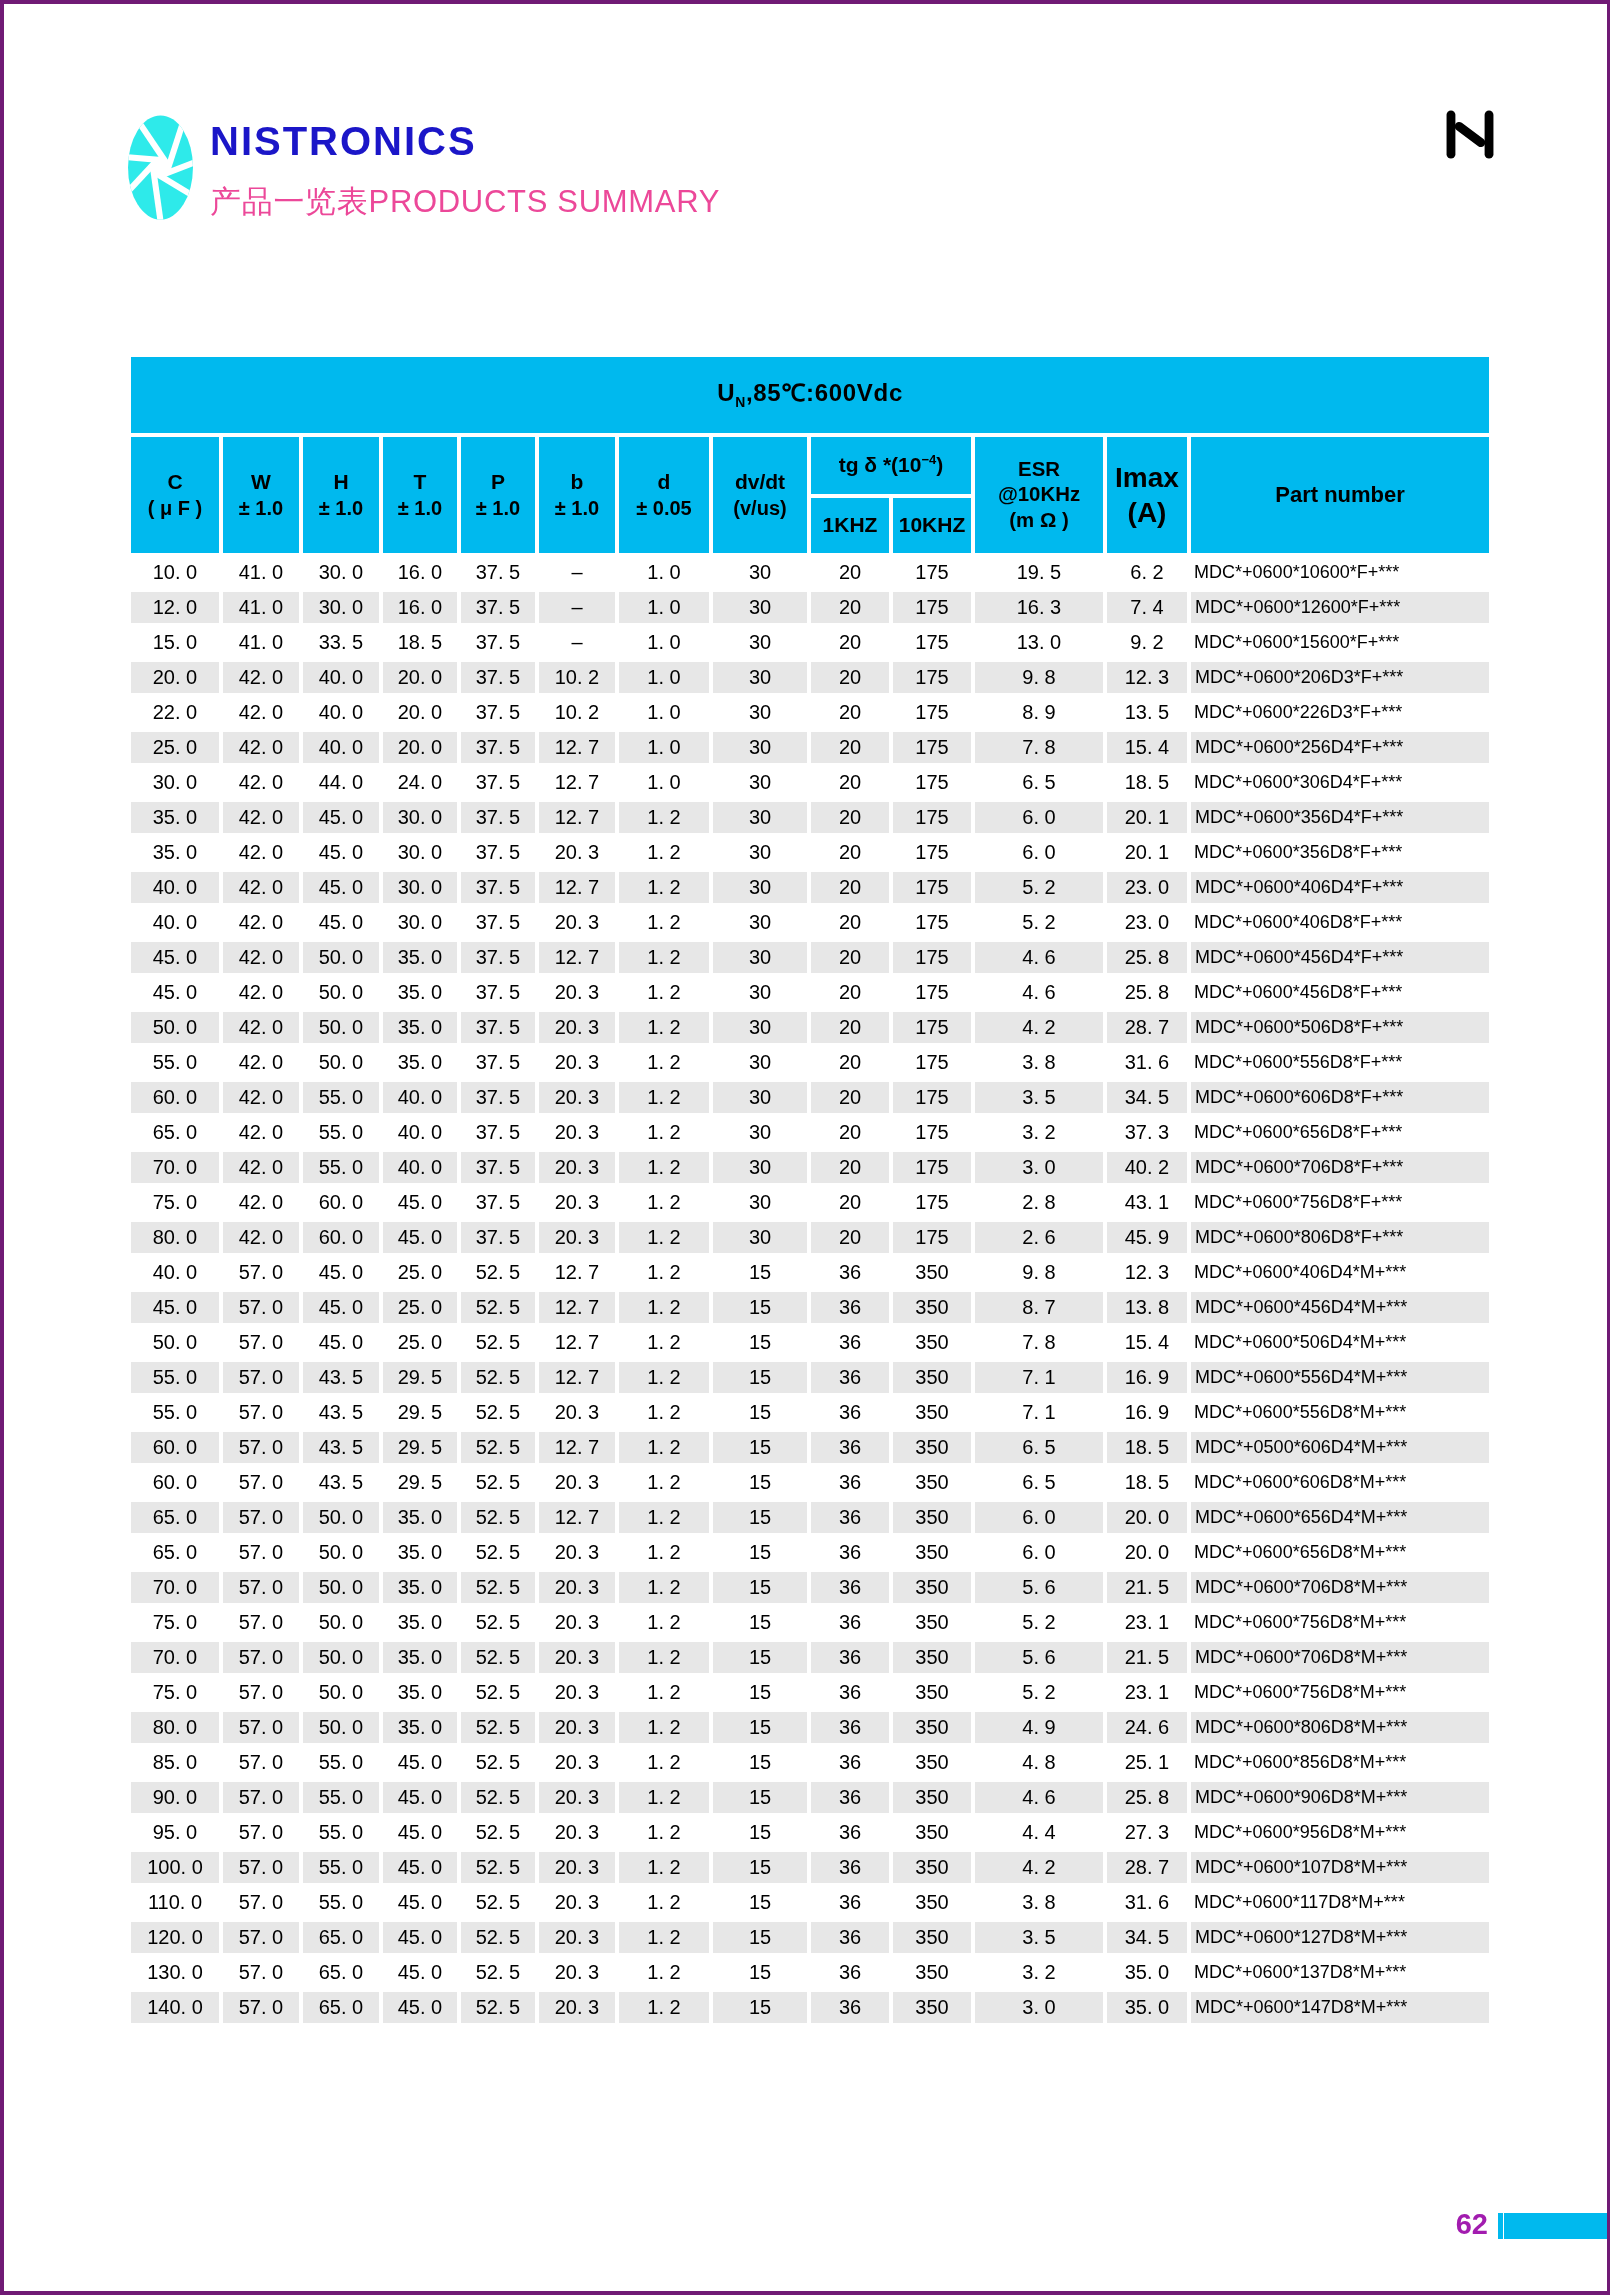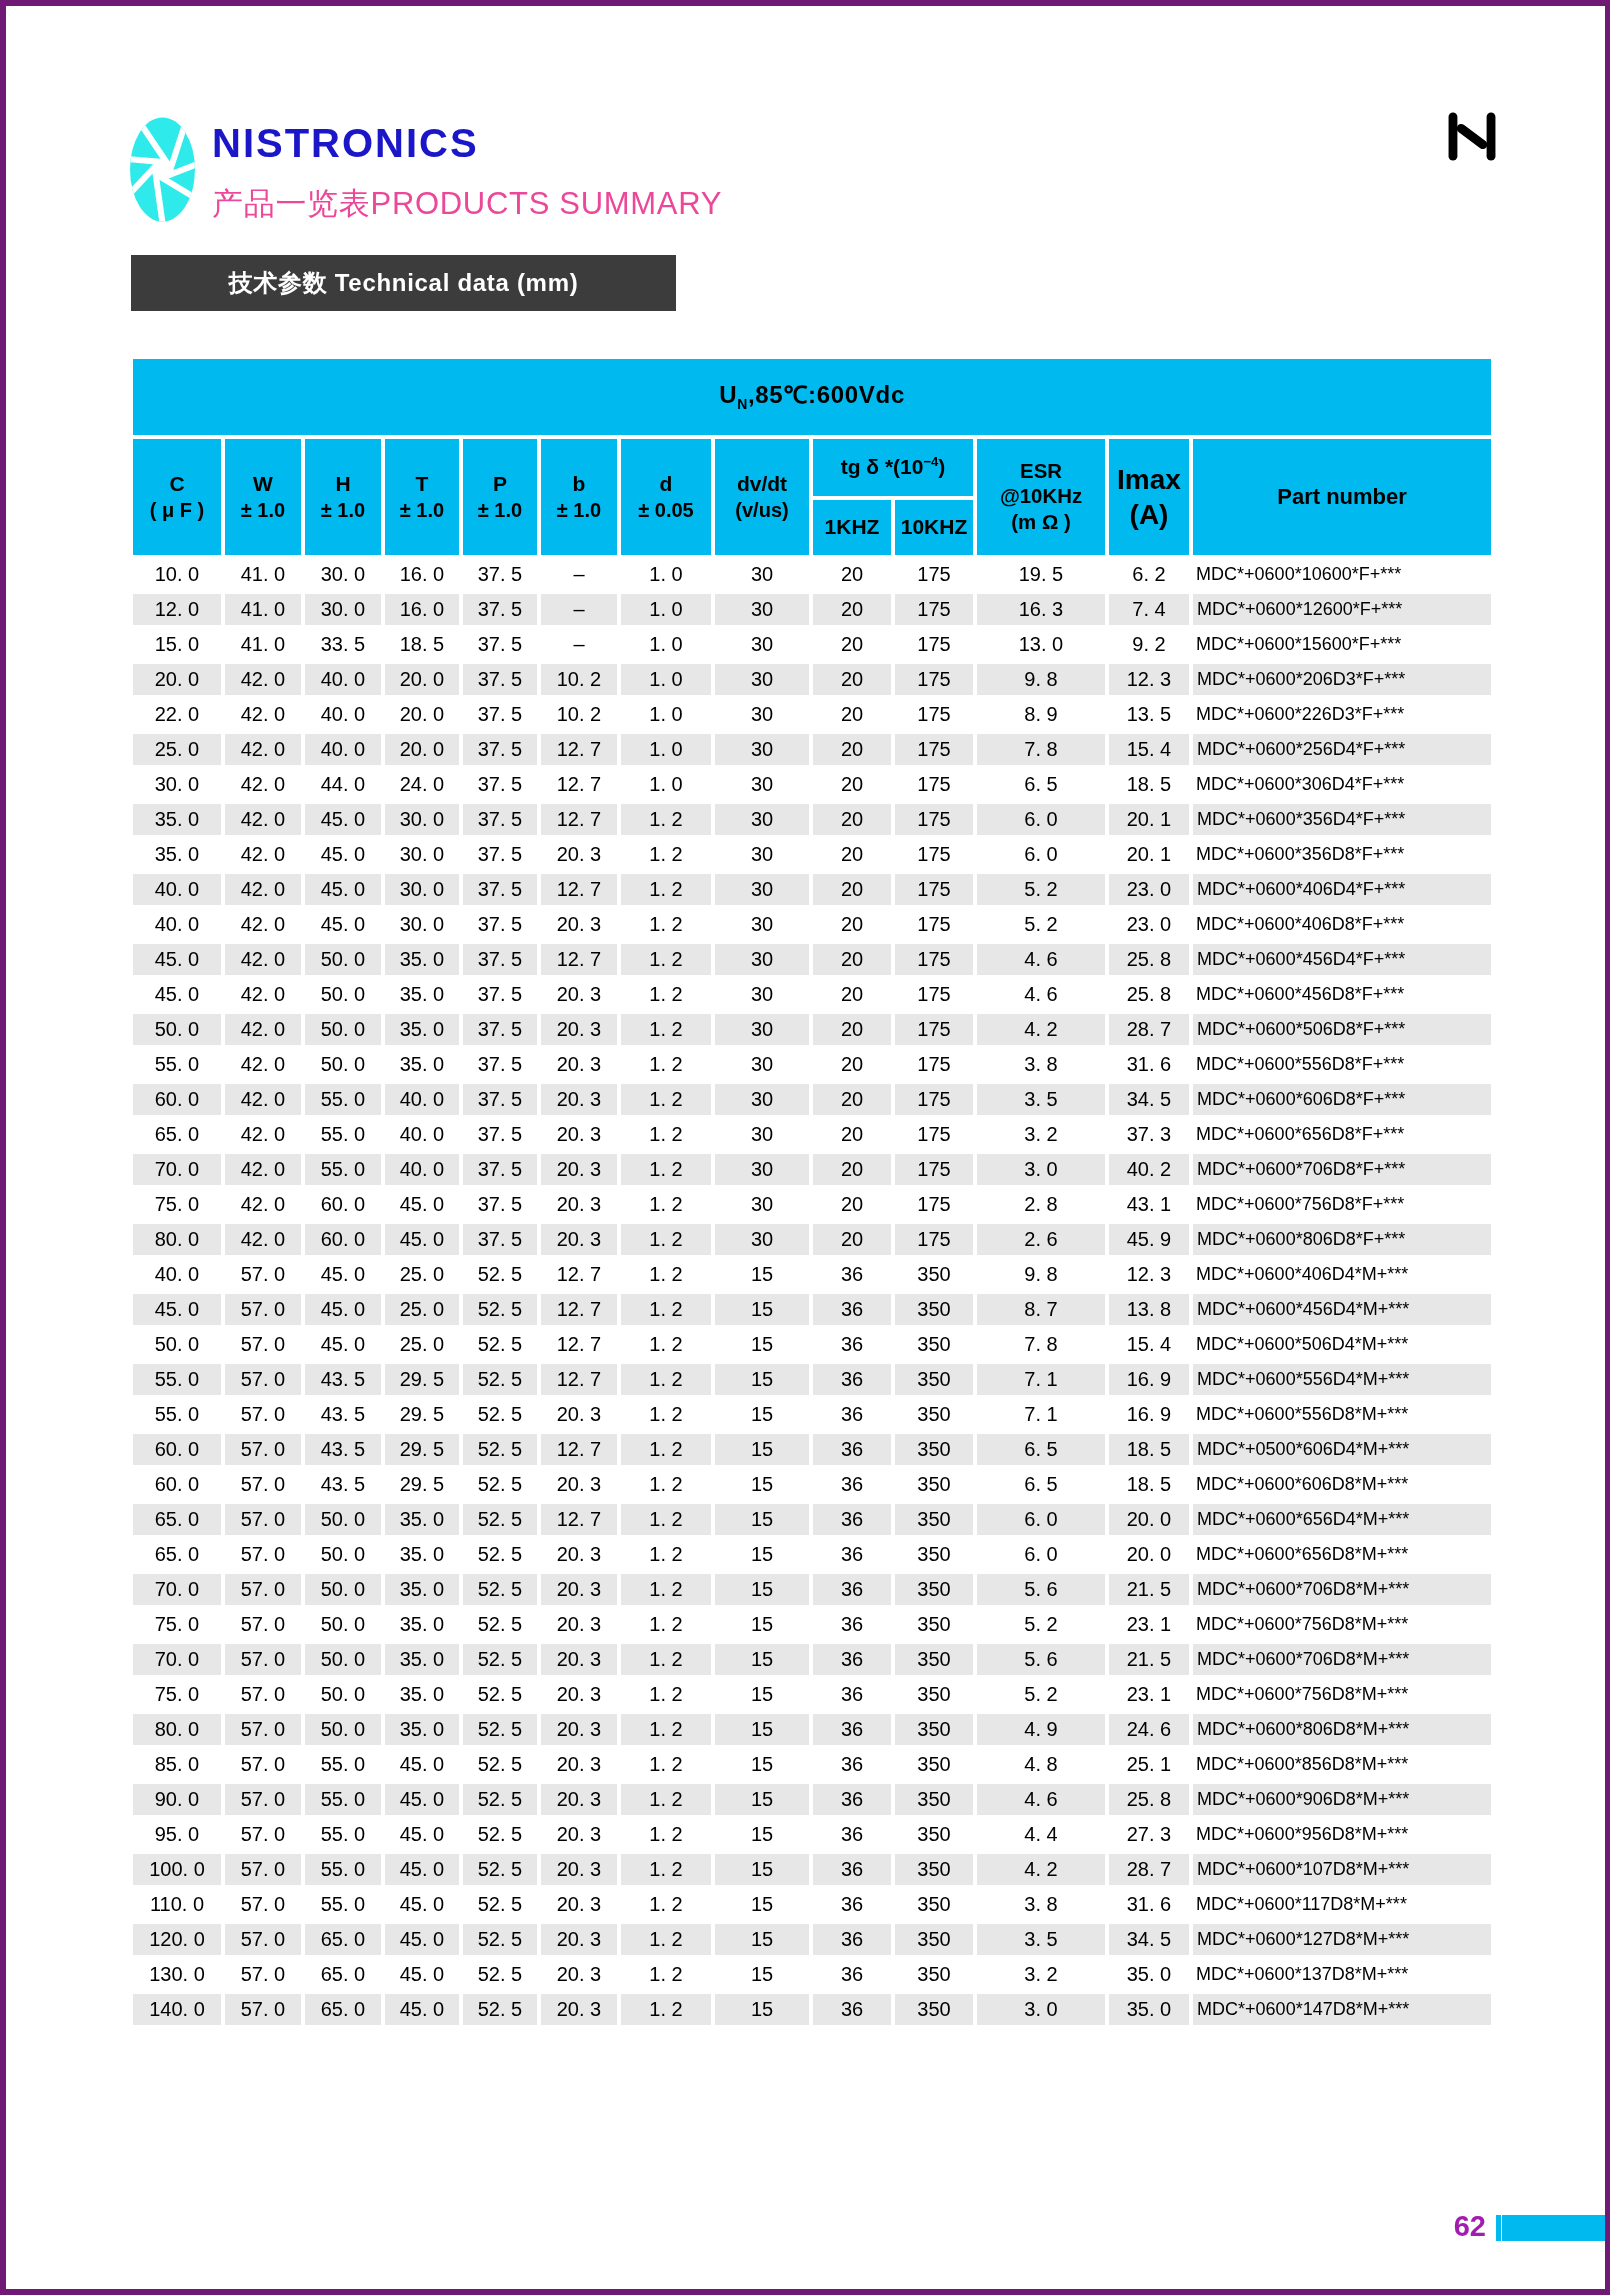--- a/index.html
+++ b/index.html
@@ -1,21 +1,21 @@
 <!DOCTYPE html>
 <html style="font-size:11px"><head>
 <meta charset="utf-8">
 <style>
   html, body { margin:0; padding:0; background:#ffffff; }
   .page {
     position:relative;
     width:1611px; height:2295px;
     box-sizing:border-box;
     background:#ffffff;
-    border:6px solid #701a75;
+    border:4px solid #701a75;
     font-family:"Liberation Sans", sans-serif;
     overflow:hidden;
   }
 
   
   .logo-block { position:absolute; left:123px; top:110px; }
   .aperture { position:absolute; left:0; top:0; }
   .brand-name {
     position:absolute; left:83px; top:5.4px;
     font-size:40px; font-weight:bold; letter-spacing:2px;
@@ -121,21 +121,20 @@
   </div>
 
   <svg class="n-mark" width="52" height="53" viewBox="0 0 76 78">
     <g stroke="#000000" stroke-width="13" stroke-linecap="round">
       <line x1="10" y1="10" x2="10" y2="68"></line>
       <line x1="66" y1="10" x2="66" y2="68"></line>
       <line x1="22" y1="27" x2="54" y2="51"></line>
     </g>
   </svg>
 
-  <div class="badge">技术参数 Technical data (mm)</div>
 
   <div class="table-wrap">
     <table class="data-table">
       <colgroup>
         <col style="width:92px">
           <col style="width:80px">
           <col style="width:80px">
         <col style="width:78px">
           <col style="width:78px">
           <col style="width:80px">

